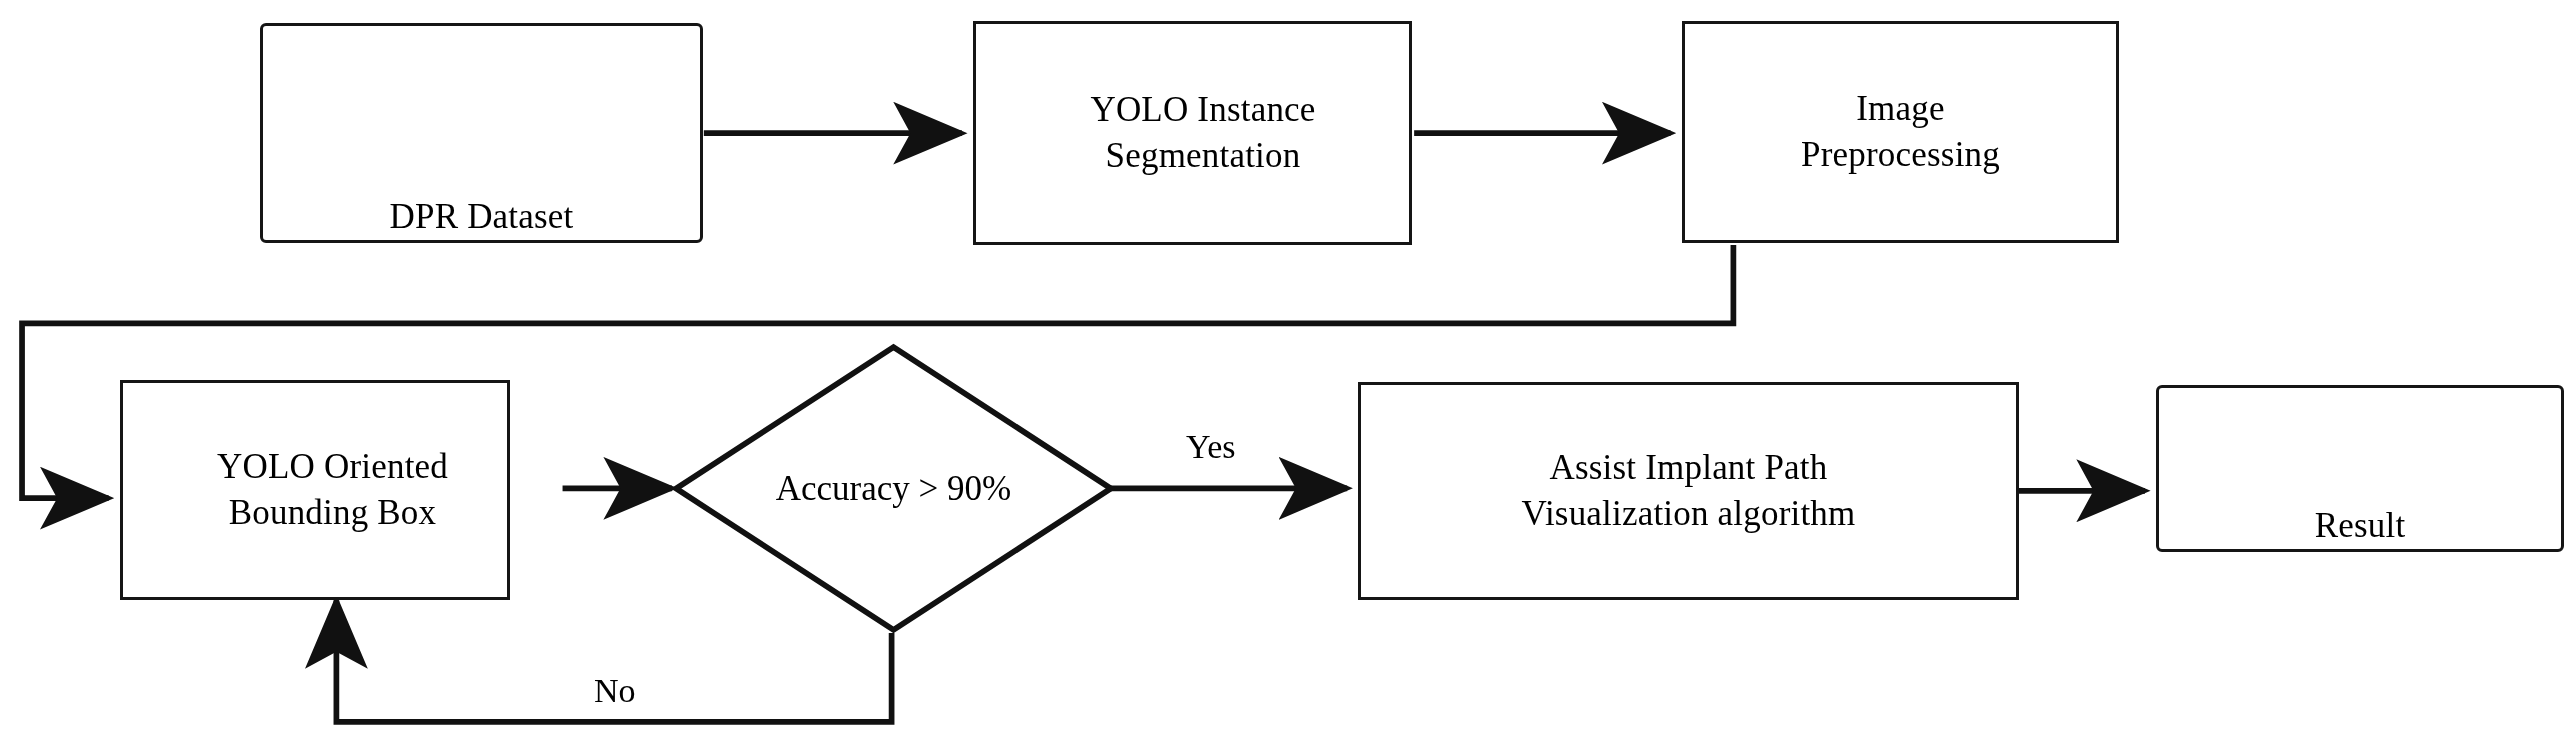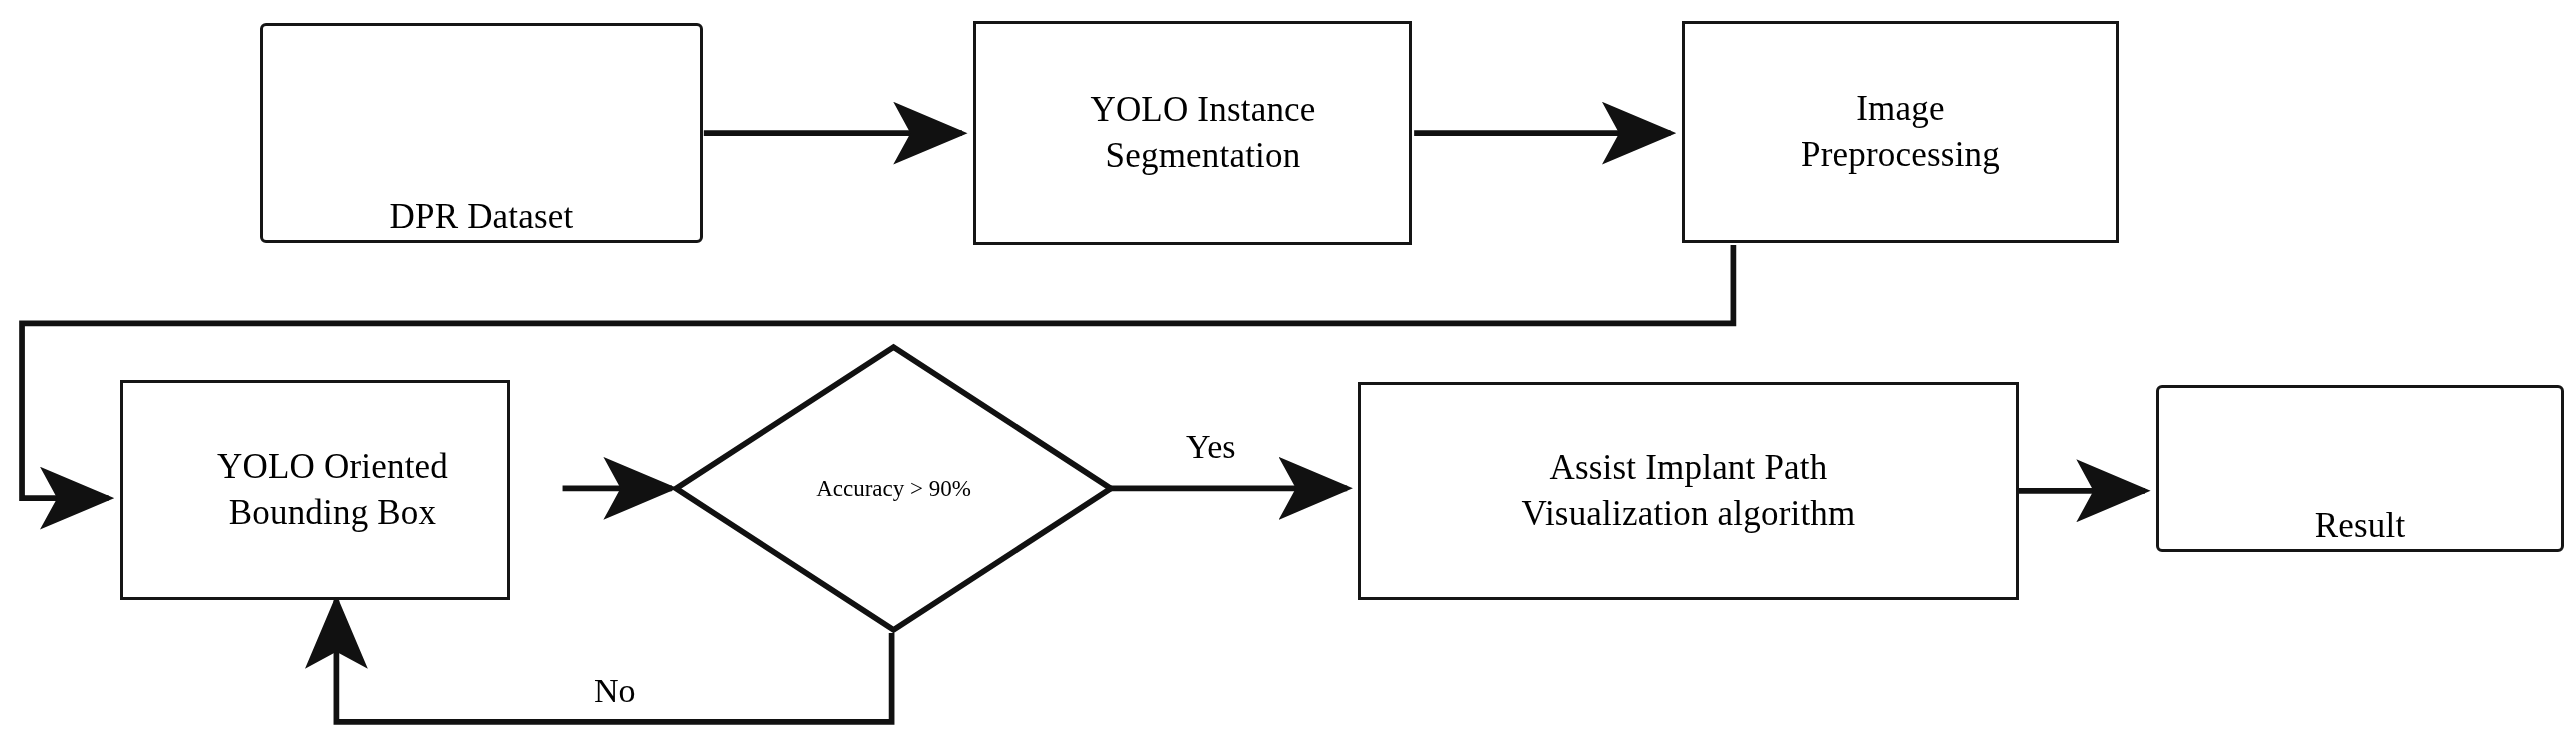--- a/index.html
+++ b/index.html
@@ -9,21 +9,21 @@
   #stage{position:relative;width:2576px;height:753px;background:#fff;}
   svg#wires{position:absolute;left:0;top:0;width:2576px;height:753px;}
   .node{position:absolute;display:flex;align-items:center;justify-content:center;
         text-align:center;background:#fff;box-sizing:border-box;}
   .rect{border:3.3px solid #151515;}
   .round{border:3.3px solid #151515;border-radius:6px;align-items:flex-end;}
   .node .lbl{font-size:35px;line-height:1.32;letter-spacing:0.2px;white-space:pre-line;}
   .edgelbl{position:absolute;font-size:34px;line-height:1;white-space:nowrap;}
   .diamond-wrap{position:absolute;}
   .diamond-txt{position:absolute;left:0;top:0;width:100%;height:100%;
-        display:flex;align-items:center;justify-content:center;font-size:23px;}
+        display:flex;align-items:center;justify-content:center;font-size:35px;}
 </style>
 </head>
 <body>
 
 <div id="stage">
 
   <svg id="wires" viewBox="0 0 3155 922">
     <defs>
       <marker id="ah" markerWidth="13" markerHeight="11" refX="12" refY="5.5" orient="auto" markerUnits="strokeWidth">
         <path d="M0,0 L13,5.5 L0,11 L3,5.5 Z" fill="#111"></path>

